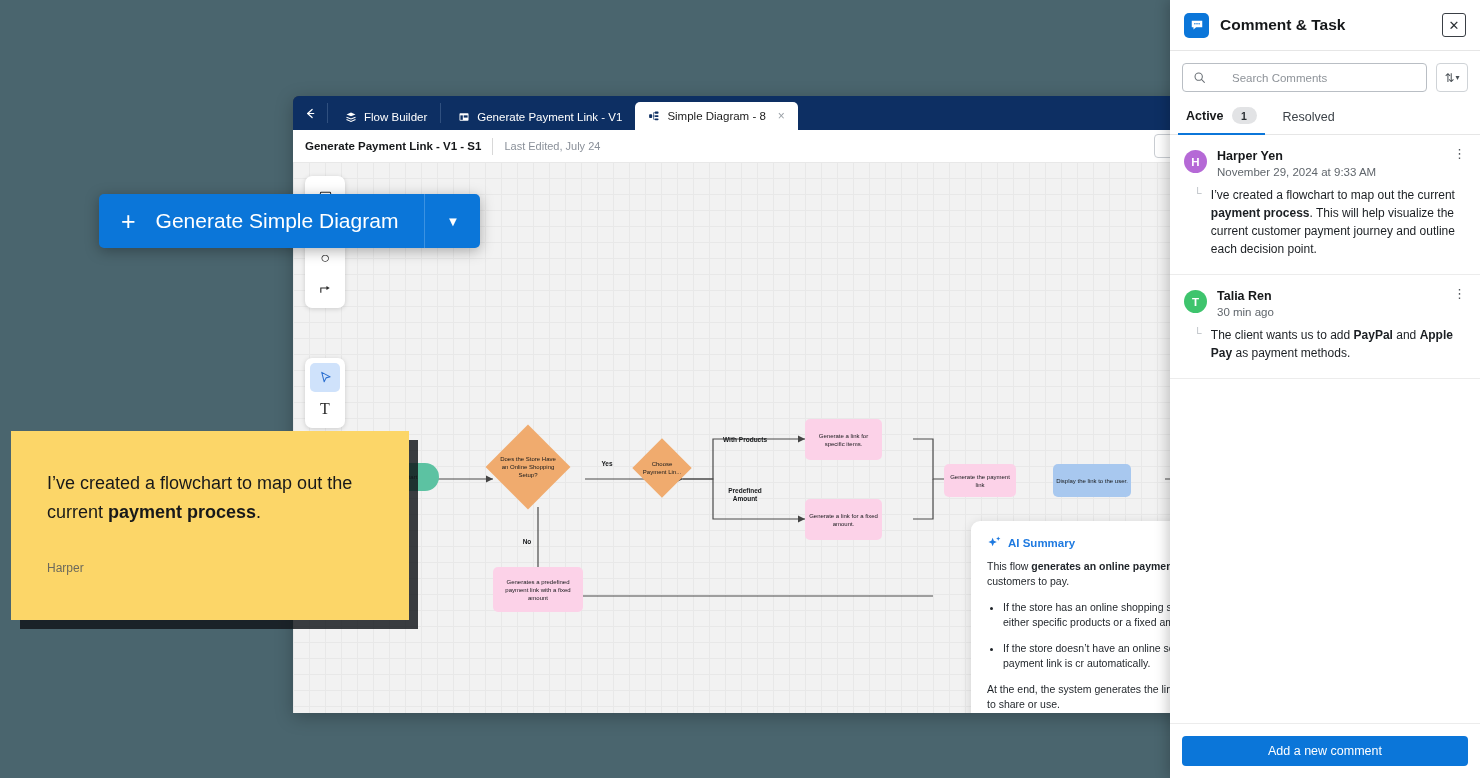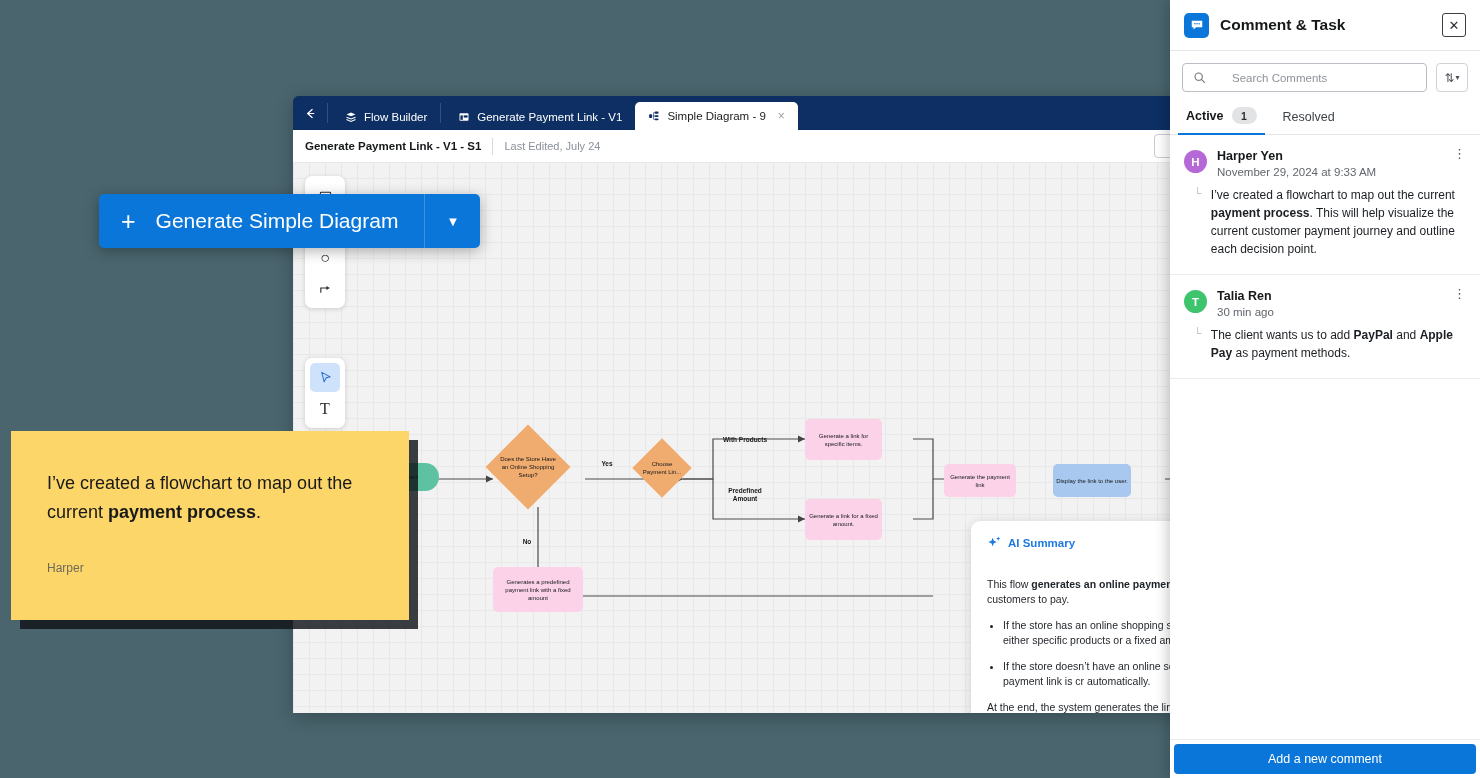--- a/index.html
+++ b/index.html
@@ -100,21 +100,21 @@
     position:absolute;font-size:6.5px;font-weight:bold;color:#16181a;
     text-align:center;line-height:8px;
   }
 
   
   .ai-card{
     position:absolute;left:678px;top:359px;width:300px;
     background:#fff;border-radius:9px;box-shadow:0 2px 11px rgba(0,0,0,.14);
     padding:14px 16px 16px 16px;
   }
-  .ai-head{display:flex;align-items:center;gap:6px;margin-bottom:27px;}
+  .ai-head{display:flex;align-items:center;gap:6px;margin-bottom:9px;}
   .ai-title{color:#1f7ae0;font-size:11.5px;font-weight:bold;}
   .ai-p{font-size:10.5px;line-height:15px;color:#1e2328;margin:0 0 11px 0;}
   .ai-ul{margin:0 0 11px 0;padding-left:16px;}
   .ai-ul li{font-size:10.5px;line-height:15px;color:#1e2328;margin-bottom:11px;}
   .ai-ul li:last-child{margin-bottom:0;}
 
   .zoomctl{
     position:absolute;right:-6px;bottom:20px;height:30px;
     background:#fff;border-radius:6px;box-shadow:0 1px 6px rgba(0,0,0,.17);
     display:flex;align-items:center;gap:14px;padding:0 14px;font-size:11px;color:#2a2a2a;
@@ -201,21 +201,21 @@
   .avatar{
     width:23px;height:23px;border-radius:50%;color:#fff;font-size:11.5px;font-weight:bold;
     display:flex;align-items:center;justify-content:center;flex:0 0 auto;margin-top:1px;
   }
   .c-name{font-size:12.5px;font-weight:bold;color:#16181a;}
   .c-time{font-size:11.5px;color:#60666c;margin-top:3px;}
   .c-more{margin-left:auto;color:#55595e;font-size:13px;line-height:10px;letter-spacing:0;}
   .c-body{display:flex;gap:9px;margin-top:8px;padding-left:10px;}
   .c-corner{color:#b6bbc0;font-size:11px;line-height:14px;flex:0 0 auto;}
   .c-text{font-size:12px;line-height:18px;color:#1b1f23;}
-  .panel-foot{padding:4px;border-top:1px solid #ececec;flex:0 0 auto;}
+  .panel-foot{padding:12px;border-top:1px solid #ececec;flex:0 0 auto;}
   .addbtn{
     width:100%;height:30px;background:#0b76d9;color:#fff;border:0;border-radius:4px;
     font-size:12.5px;font-family:"Liberation Sans",sans-serif;
     display:flex;align-items:center;justify-content:center;
   }
 </style>
 </head>
 <body>
 
 <div class="app-window">
@@ -255,21 +255,21 @@
     <div class="tab active">
       <span class="ico">
         <svg width="12" height="12" viewBox="0 0 16 16">
             <rect x="1.5" y="5.5" width="4" height="5" rx="1" fill="#0d2f63"></rect>
             <rect x="9" y="2" width="5" height="3" rx="1" fill="#0d2f63"></rect>
             <rect x="9" y="7" width="5" height="2.4" rx="1" fill="#0d2f63"></rect>
             <rect x="9" y="11.2" width="5" height="2.4" rx="1" fill="#0d2f63"></rect>
             <path d="M6.5 8 H7.5 V3.5 H9 M7.5 8 H9 M7.5 8 V12.4 H9" stroke="#0d2f63" stroke-width="0.9" fill="none"></path>
           </svg>
       </span>
-      <span>Simple Diagram - 9</span>
+      <span>Simple Diagram - 8</span>
       <span class="tclose">×</span>
     </div>
   </div>
 
   <div class="subbar">
     <span class="doc-title">Generate Payment Link - V1 - S1</span>
     <span class="vdiv"></span>
     <span class="edited">Last Edited, July 24</span>
     <div class="subbar-right">
       <div class="ibtn">

